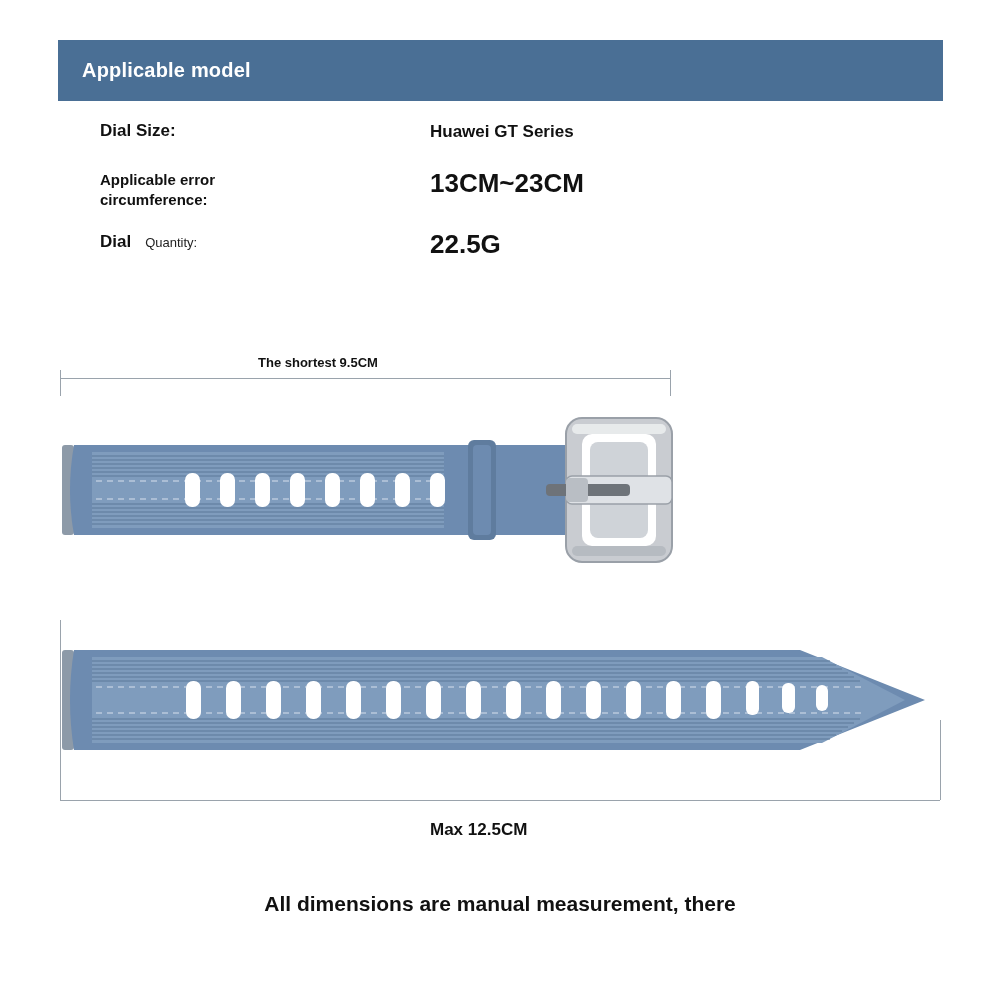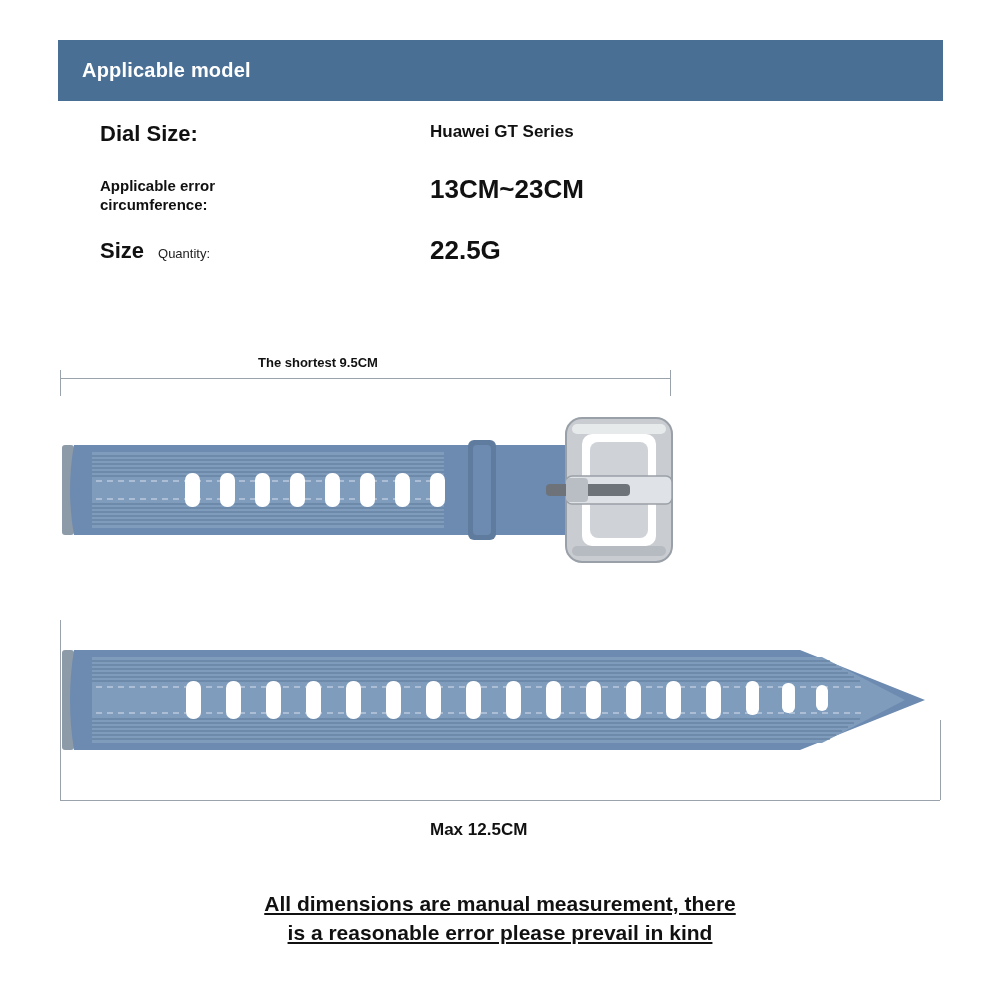--- a/index.html
+++ b/index.html
@@ -53,21 +53,21 @@
     display: flex;
     align-items: flex-start;
     margin-bottom: 18px;
   }
   .spec-label {
     width: 330px;
     display: flex;
     align-items: baseline;
   }
   .spec-label .big {
-    font-size: 22px;
+    font-size: 17px;
     font-weight: bold;
     color: #111111;
     line-height: 1.25;
   }
   .spec-label .small {
     font-size: 15px;
     font-weight: bold;
     color: #111111;
     line-height: 1.3;
   }
@@ -130,21 +130,20 @@
   .note {
     position: absolute;
     left: 0;
     top: 890px;
     width: 1000px;
     text-align: center;
     font-size: 21px;
     font-weight: bold;
     color: #111111;
     line-height: 1.38;
-    text-decoration: underline;
   }
 
   svg { display: block; }
 </style>
 </head>
 <body>
 
 <div class="page">
 
   <div class="banner">
@@ -162,21 +161,21 @@
 
     <div class="spec-row row2">
       <div class="spec-label">
         <span class="small" style="display:block; width:170px;">Applicable error circumference:</span>
       </div>
       <div class="spec-value-lg">13CM~23CM</div>
     </div>
 
     <div class="spec-row">
       <div class="spec-label">
-        <span class="big">Size</span>
+        <span class="big">Dial</span>
         <span class="tiny">Quantity:</span>
       </div>
       <div class="spec-value-lg">22.5G</div>
     </div>
 
   </div>
 
   <div class="diagram">
 
     <div class="caption-top">The shortest 9.5CM</div>
@@ -300,16 +299,15 @@
     <div class="meas-line meas-v" style="left:60px; top:290px; height:180px;"></div>
     <div class="meas-line meas-v" style="left:940px; top:390px; height:80px;"></div>
     <div class="meas-line meas-h" style="left:60px; top:470px; width:880px;"></div>
     <div class="meas-line meas-h" style="left:60px; top:470px; width:360px;"></div>
     <div class="meas-line meas-h" style="left:570px; top:470px; width:370px;"></div>
 
   </div>
 
   <div class="note">
     <div>All dimensions are manual measurement, there</div>
-    <div>is a reasonable error please prevail in kind</div>
   </div>
 
 </div>
 
 </body></html>

